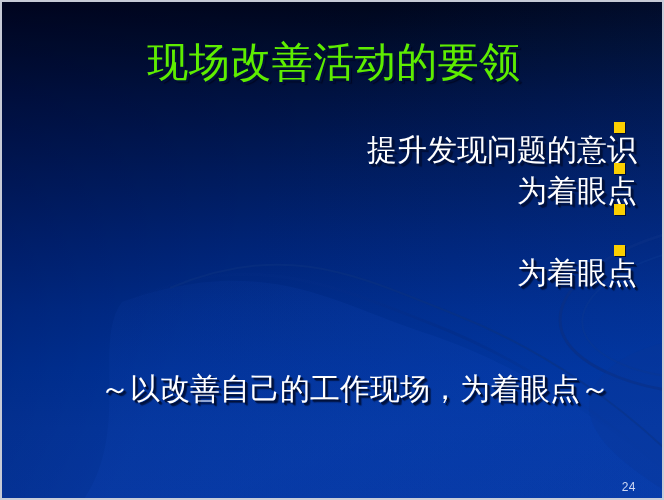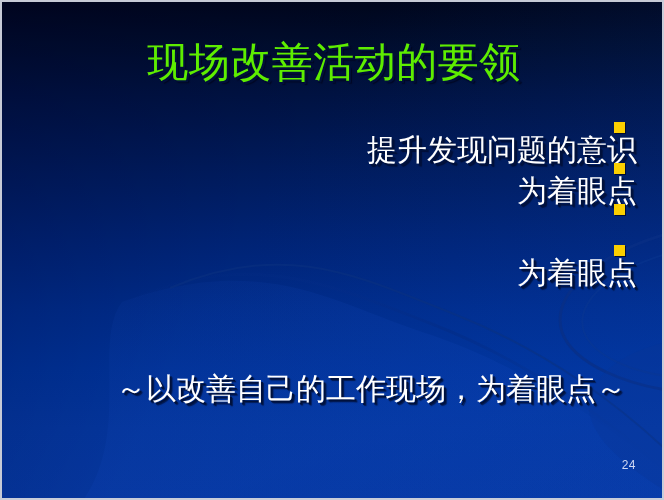--- a/index.html
+++ b/index.html
@@ -107,28 +107,27 @@
   #closing {
     position: absolute;
     left: 98px;
     top: 369px;
     font-family: "DejaVu Serif", serif;
     font-size: 30px;
     line-height: 36px;
     color: #ffffff;
     text-shadow: 2px 2px 0 #00113c, 3px 3px 1px rgba(0,6,30,0.6);
     white-space: nowrap;
-    margin-left: 16px;
   }
 
   
   #page-number {
     position: absolute;
     right: 26px;
-    bottom: 26px;
+    bottom: 4px;
     font-family: "Liberation Sans", sans-serif;
     font-size: 12px;
     color: #cfd8f4;
     letter-spacing: 0.5px;
   }
 </style>
 </head>
 <body>
 
 <div id="slide">

